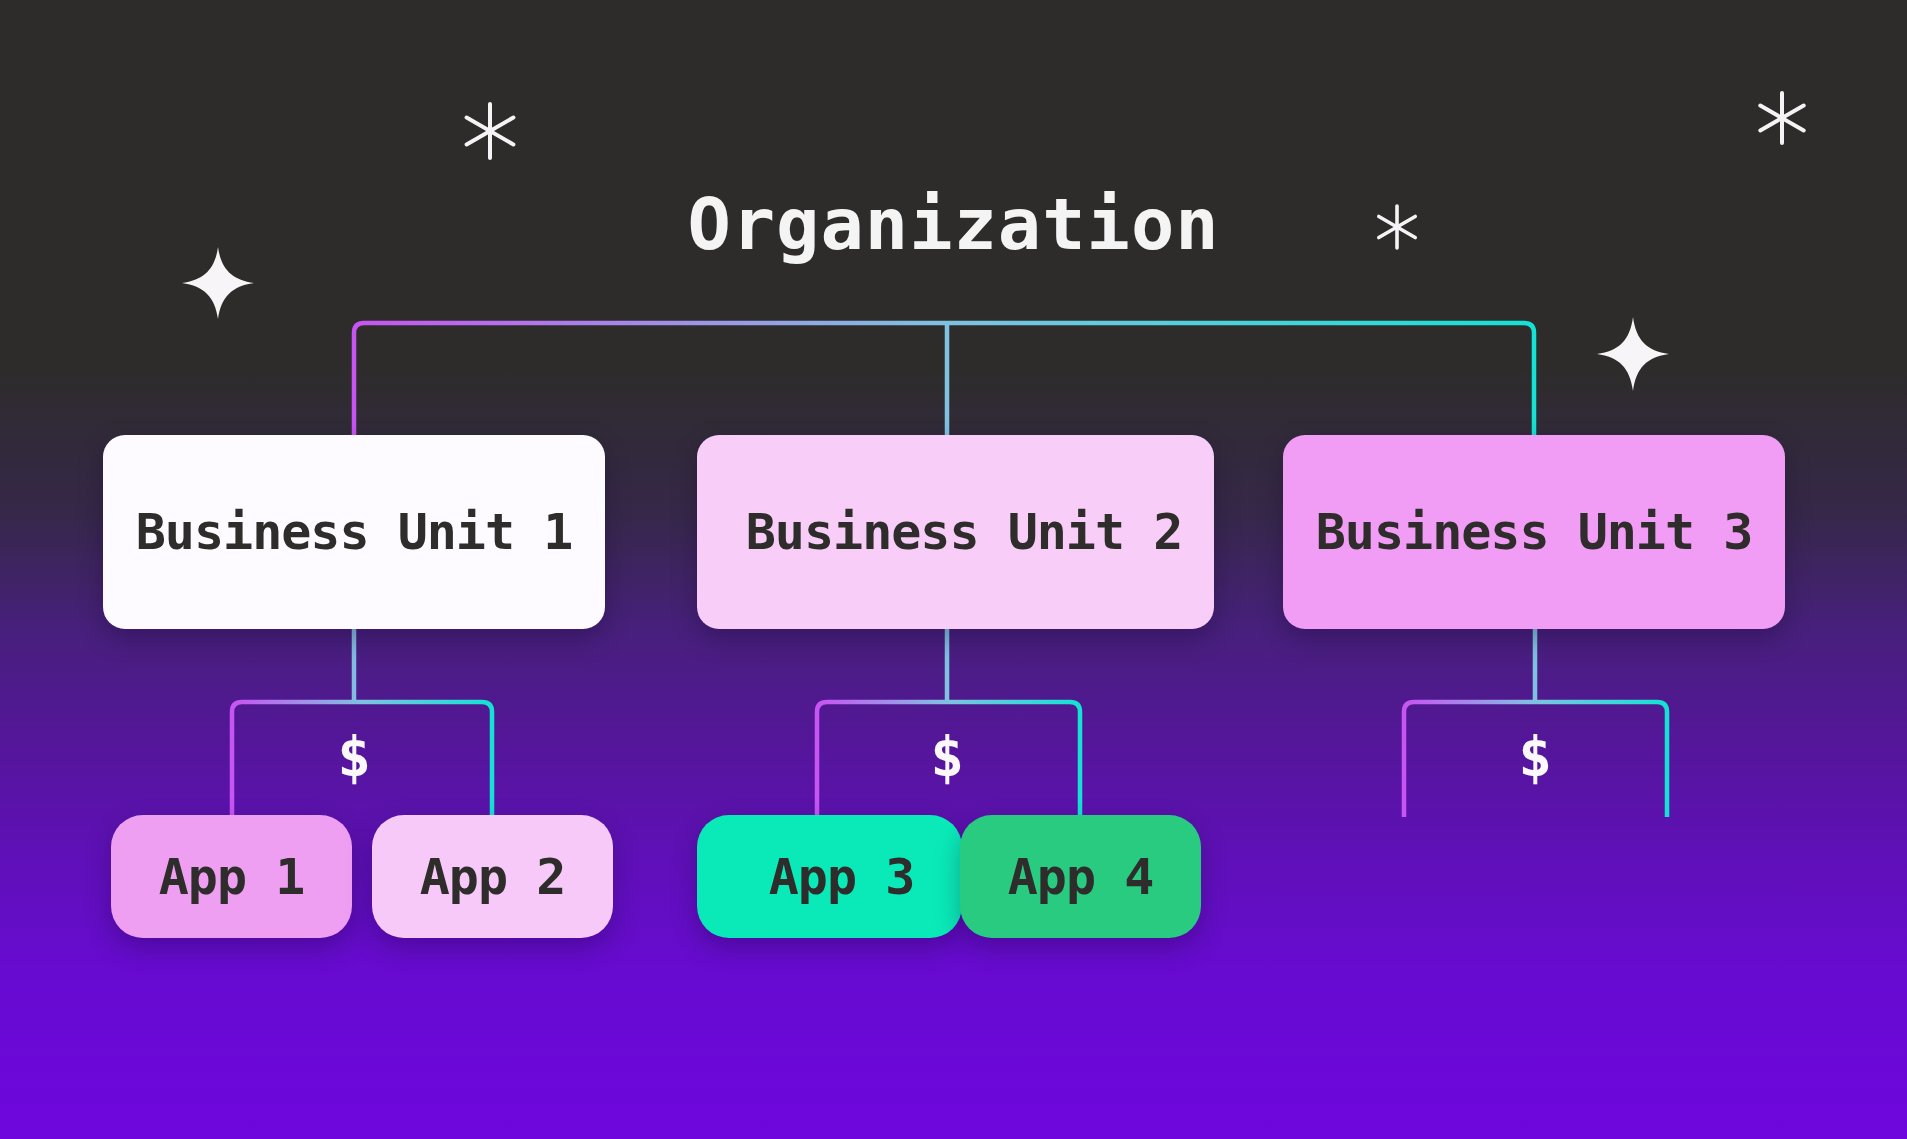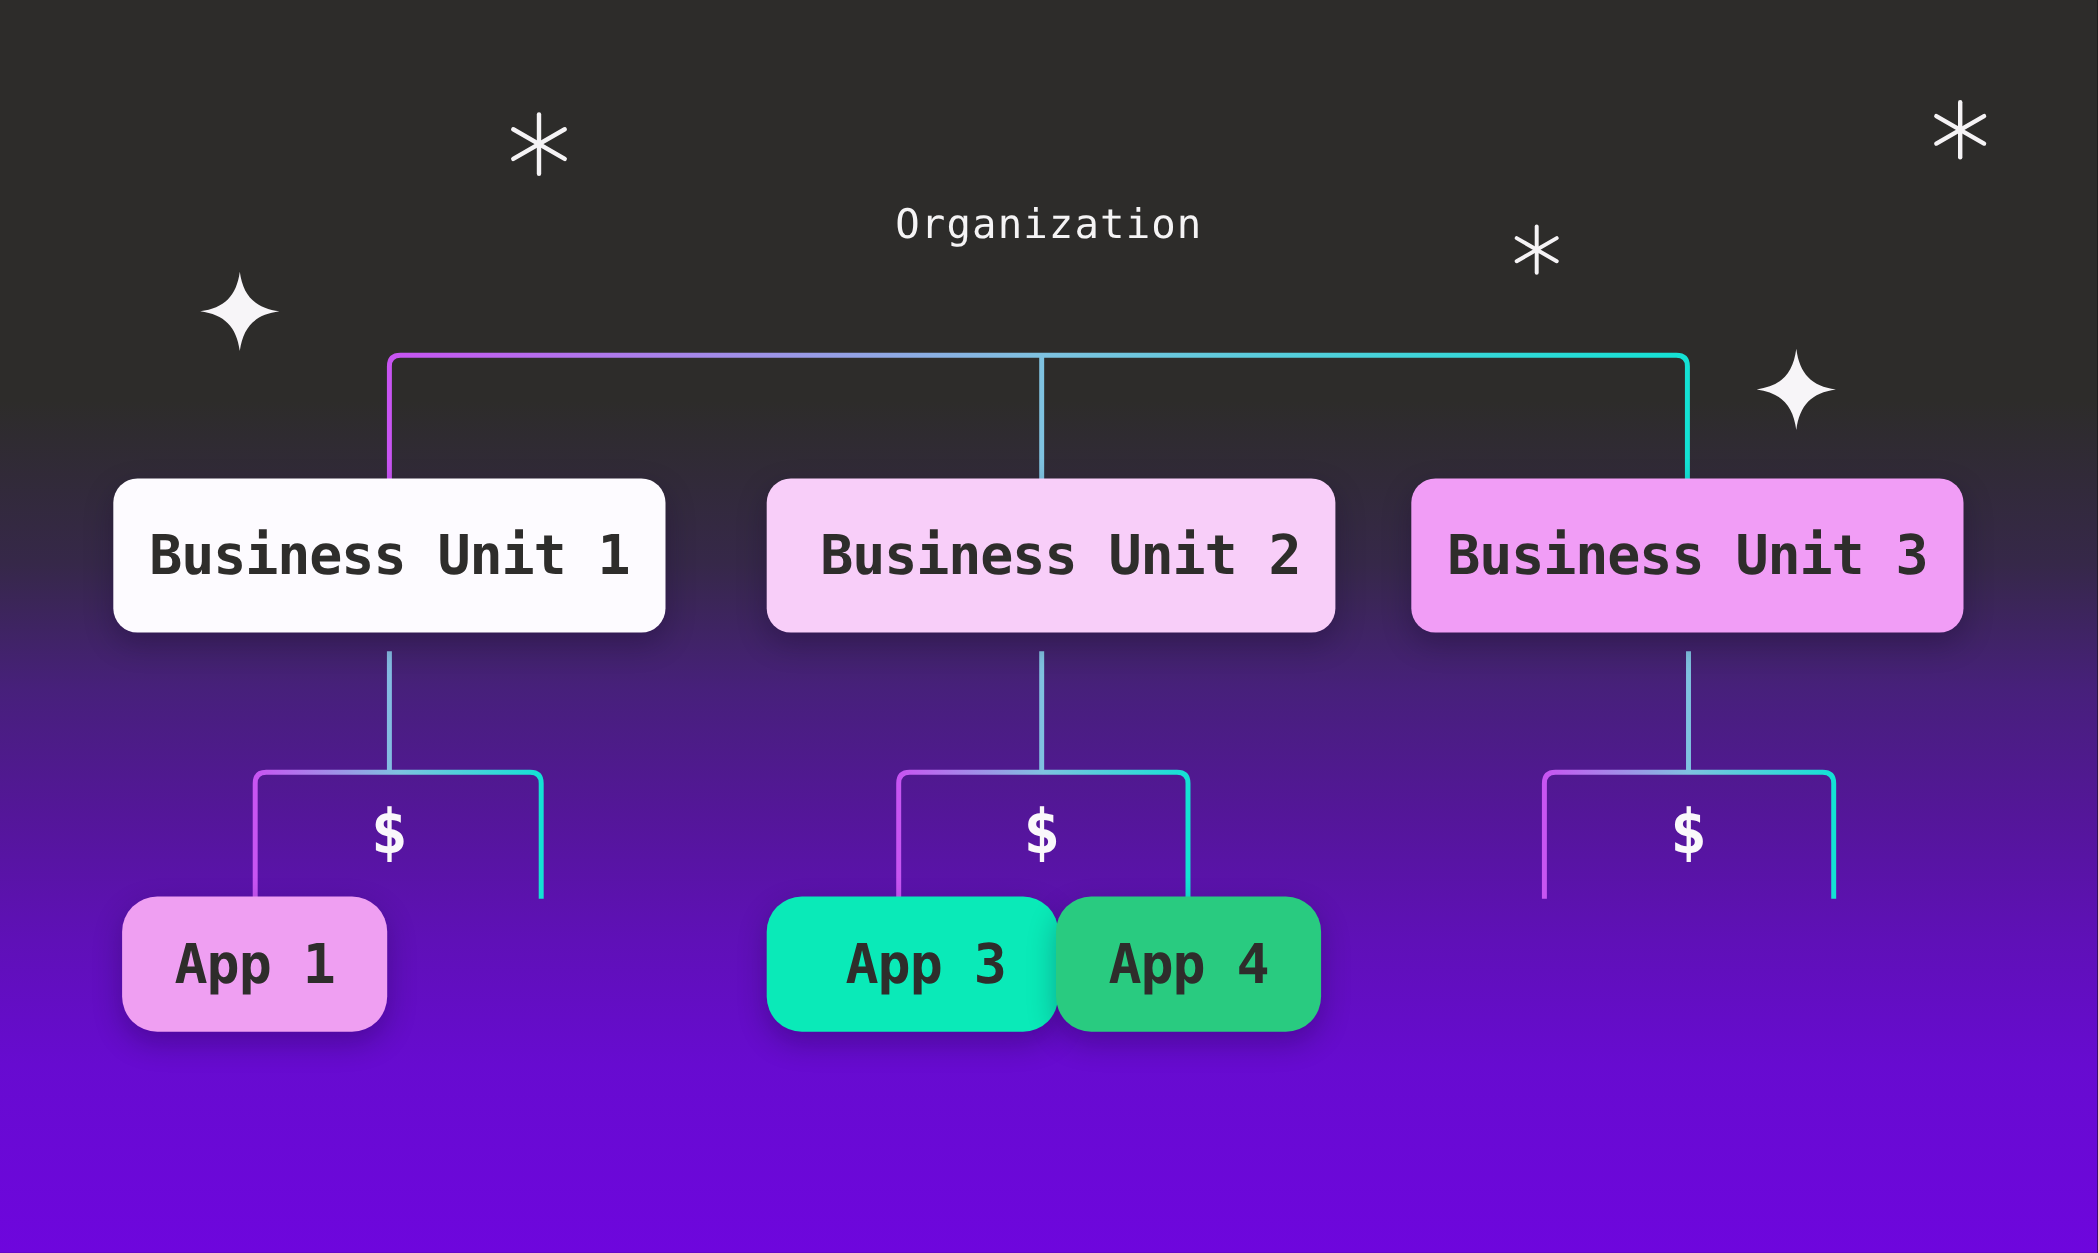--- a/index.html
+++ b/index.html
@@ -14,31 +14,31 @@
       #362849 45%,
       #47207b 55%,
       #541699 65%,
       #5f10b7 75%,
       #670bd0 85%,
       #6e06dd 100%);
   }
   .title{
     position:absolute;top:182px;left:0;width:100%;
     text-align:center;
-    font-size:37px;font-weight:400;letter-spacing:1px;
+    font-size:72px;font-weight:700;letter-spacing:1px;
     color:#f5f4f5;
   }
   svg.layer{position:absolute;left:0;top:0;}
   .node{
     position:absolute;
     display:flex;align-items:center;justify-content:center;
     font-weight:bold;color:#2e2d2b;
     box-shadow:0 10px 26px rgba(15,2,35,.28);
   }
-  .unit{top:435px;height:140px;border-radius:22px;font-size:50px;letter-spacing:-1px;}
+  .unit{top:435px;height:194px;border-radius:22px;font-size:50px;letter-spacing:-1px;}
   #bu1{left:103px;width:502px;}
   #bu2{left:697px;width:500px;}
   #bu3{left:1283px;width:502px;}
   .app{top:815px;height:123px;width:241px;border-radius:32px;font-size:50px;letter-spacing:-1px;text-align:right;}
   #app1{left:111px;}
   #app2{left:372px;}
   #app3{left:697px;}
   #app4{left:960px;}
   #app5{left:1283px;}
   #app6{left:1546px;}
@@ -119,20 +119,23 @@
     <span>Business Unit 3</span>
   </div>
 
   <div class="cost" id="cost1">$</div>
   <div class="cost" id="cost2">$</div>
   <div class="cost" id="cost3">$</div>
 
   <div class="node app" id="app1" style="background: rgb(239, 159, 242);">
     <span>App 1</span>
   </div>
+  <div class="node app" id="app2" style="background: rgb(247, 201, 248);">
+    <span>App 2</span>
+  </div>
   <div class="node app" id="app3" style="background: rgb(10, 234, 184); padding-left: 24px;">
     <span>App 3</span>
   </div>
   <div class="node app" id="app4" style="background: rgb(41, 203, 128);">
     <span>App 4</span>
   </div>
 
 </div>
 
 </body></html>

